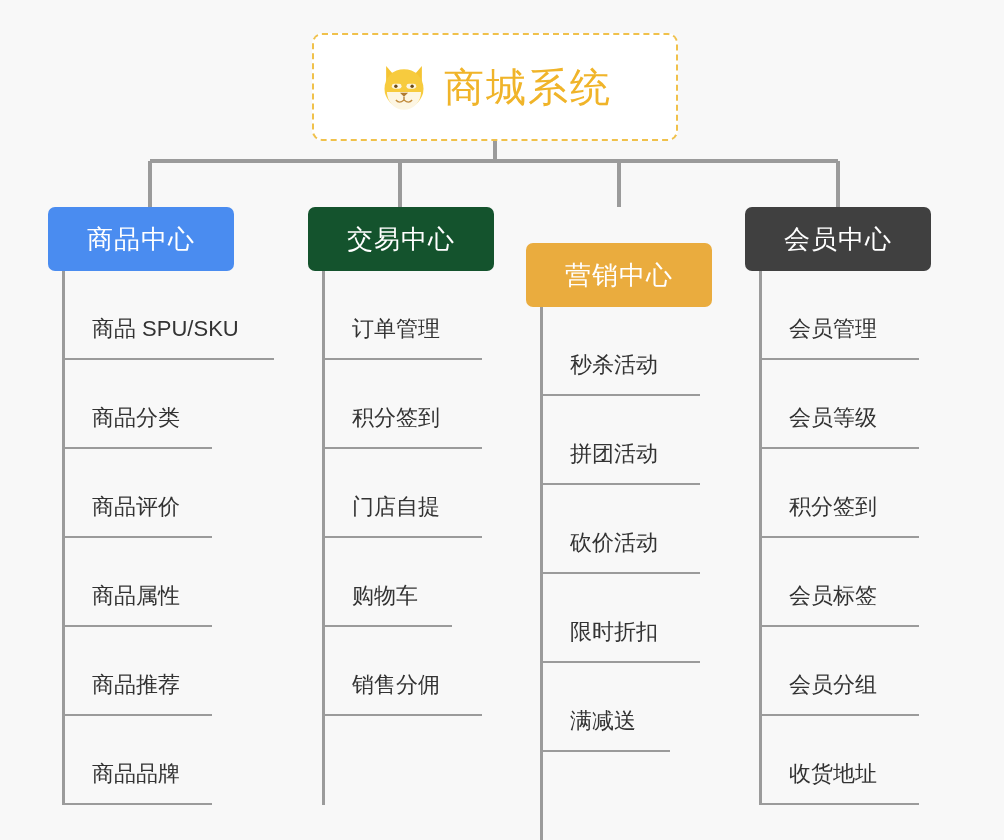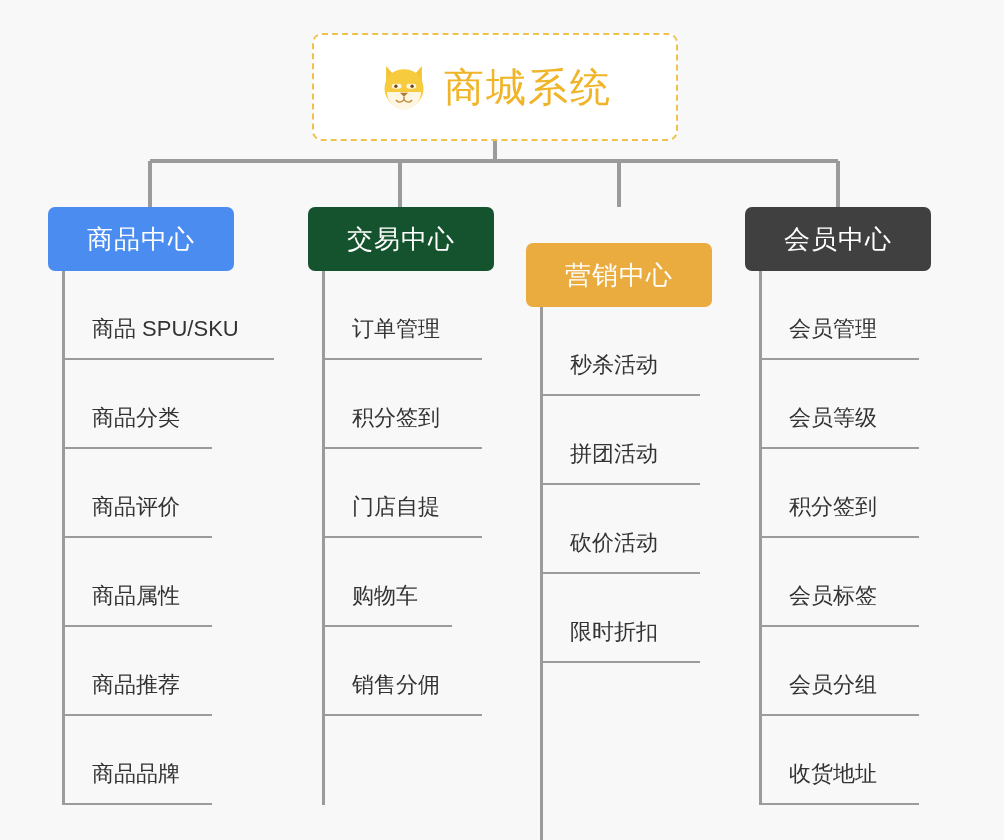--- a/index.html
+++ b/index.html
@@ -237,20 +237,24 @@
           <div class="item-rule" style="width: 160px;"></div>
         </div>
         <div class="item">
           <span class="item-label">砍价活动</span>
           <div class="item-rule" style="width: 160px;"></div>
         </div>
         <div class="item">
           <span class="item-label">限时折扣</span>
           <div class="item-rule" style="width: 160px;"></div>
         </div>
+        <div class="item">
+          <span class="item-label">满减送</span>
+          <div class="item-rule" style="width: 130px;"></div>
+        </div>
       </div>
     </div>
   <div class="column col-3">
       <div class="cat-box" style="background: #404040;">
         <span>会员中心</span>
       </div>
       <div class="items">
         <div class="trunk" style="height: 534px;"></div>
         <div class="item">
           <span class="item-label">会员管理</span>

